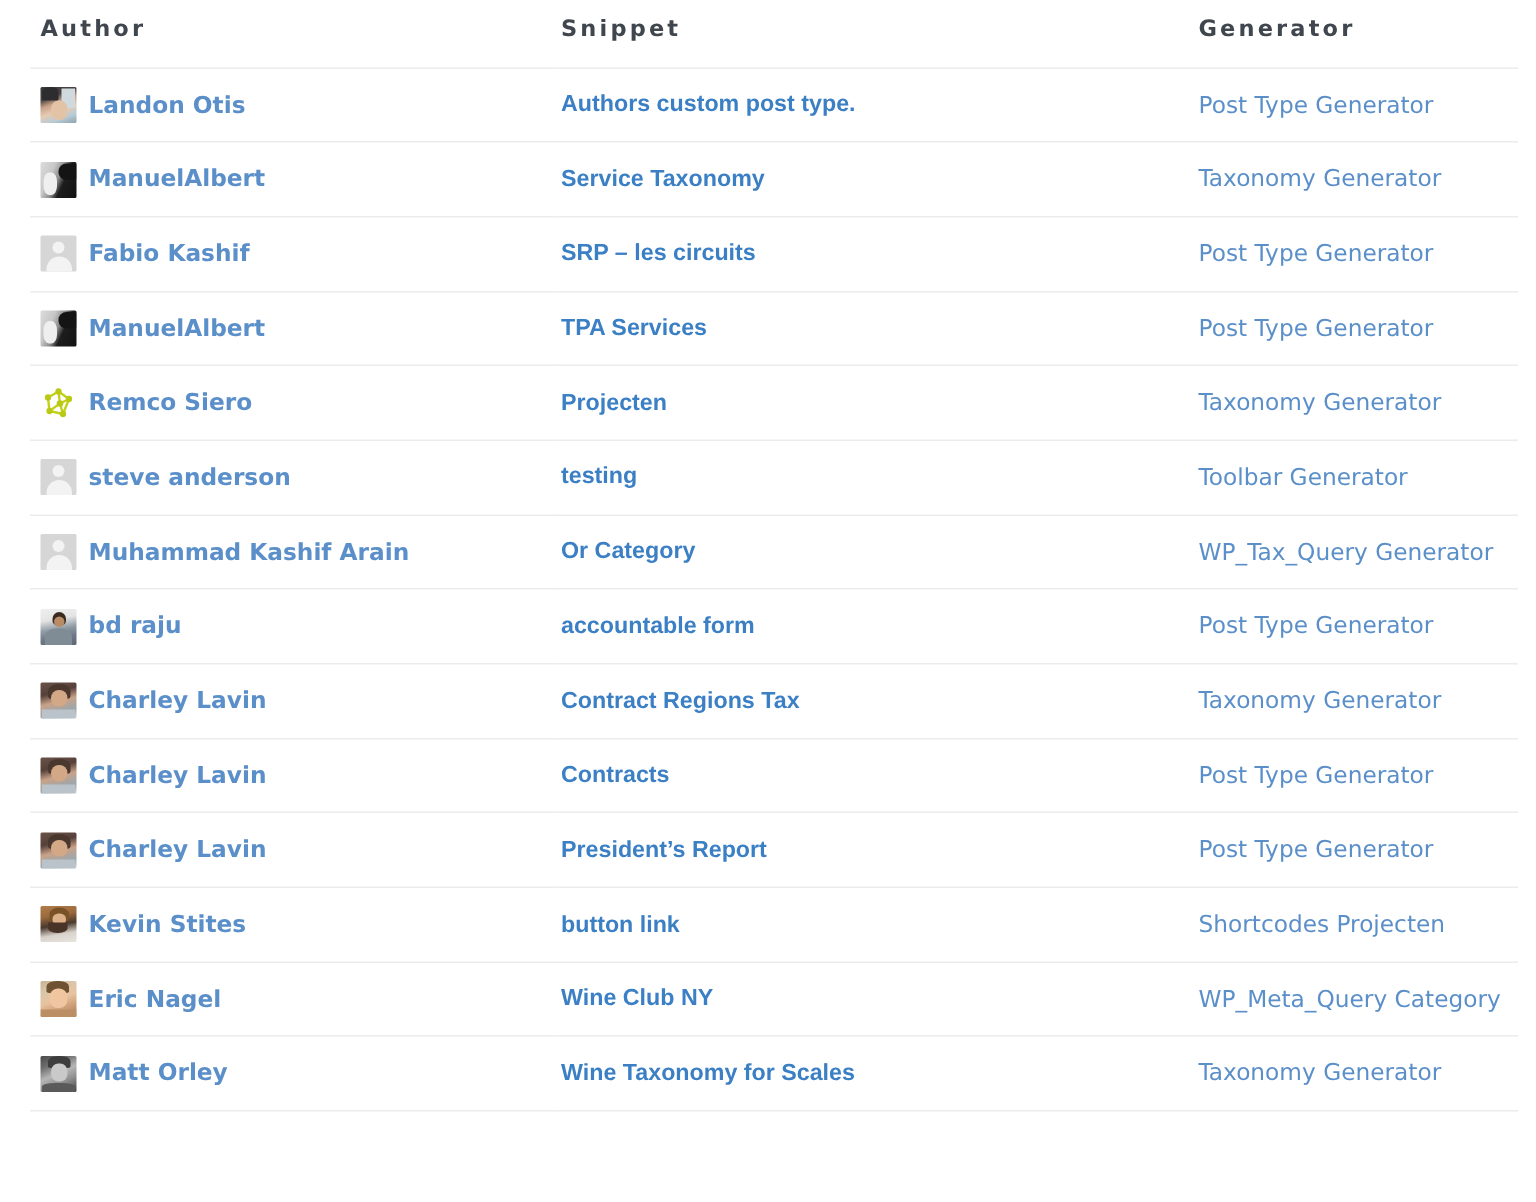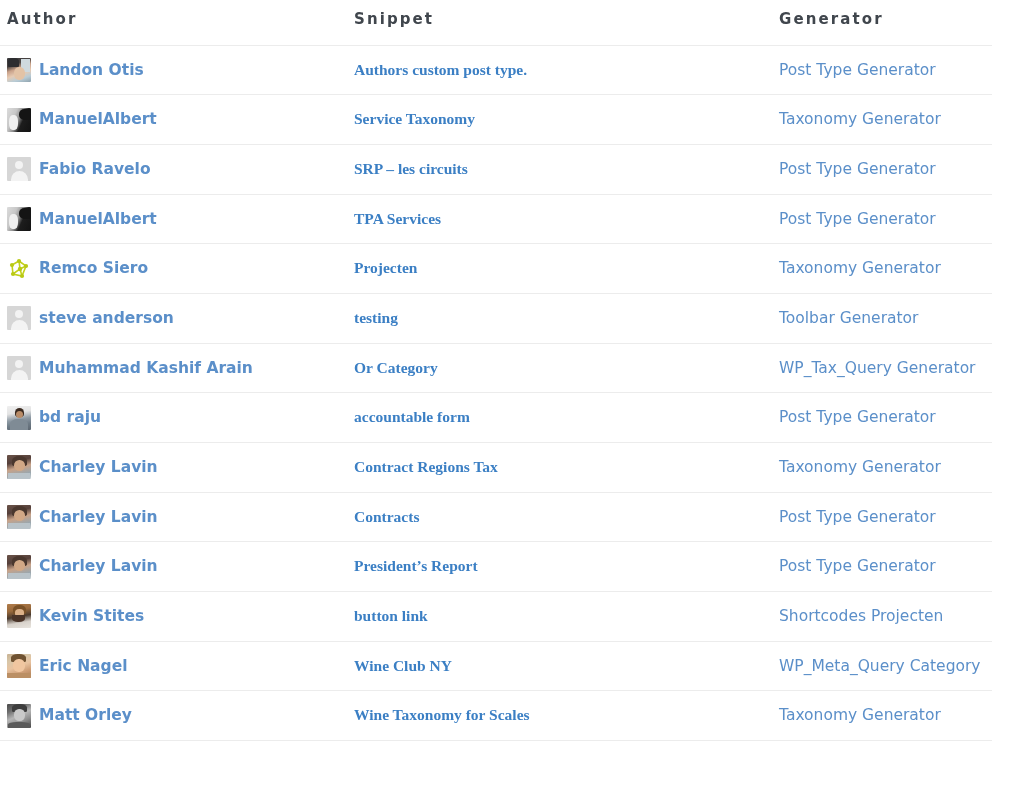--- a/index.html
+++ b/index.html
@@ -14,20 +14,21 @@
     overflow: hidden;
   }
 
   .table-wrap {
     width: 1024px;
     box-sizing: border-box;
   }
 
   table.listing {
     width: 992px;
+    margin-left: 20px;
     border-collapse: collapse;
     table-layout: fixed;
   }
 
   table.listing col.c-author    { width: 353px; }
   table.listing col.c-snippet   { width: 423px; }
   table.listing col.c-generator { width: 216px; }
 
   thead th {
     text-align: left;
@@ -113,21 +114,21 @@
     font-family: "DejaVu Sans", "Liberation Sans", sans-serif;
   }
 
   
   .snippet-link {
     color: #3b7fc4;
     font-size: 15.5px;
     font-weight: 700;
     text-decoration: none;
     padding-left: 1px;
-    font-family: Liberation Serif, serif;
+    font-family: Liberation Sans, sans-serif;
   }
 
   
   .generator-link {
     color: #5b8fc9;
     font-size: 15.5px;
     font-weight: 400;
     text-decoration: none;
     padding-left: 3px;
     font-family: "DejaVu Sans", "Liberation Sans", sans-serif;
@@ -177,21 +178,21 @@
               <a class="author-name">ManuelAlbert</a>
             </div>
           </td>
           <td><a class="snippet-link">Service Taxonomy</a></td>
           <td><a class="generator-link">Taxonomy Generator</a></td>
         </tr>
         <tr>
           <td>
             <div class="author-cell-inner">
               <span class="avatar placeholder"></span>
-              <a class="author-name">Fabio Ravelo</a>
+              <a class="author-name">Fabio Kashif</a>
             </div>
           </td>
           <td><a class="snippet-link">SRP – les circuits</a></td>
           <td><a class="generator-link">Post Type Generator</a></td>
         </tr>
         <tr>
           <td>
             <div class="author-cell-inner">
               <span class="avatar photo" style="background: linear-gradient(115deg, rgb(220, 220, 220) 0%, rgb(199, 199, 199) 30%, rgb(140, 140, 140) 48%, rgb(29, 29, 29) 62%, rgb(18, 18, 18) 100%);">
                 <span class="p1" style="left:12px;top:1px;width:12px;height:11px;background:#141414;border-radius:45% 10% 10% 45%;"></span>

